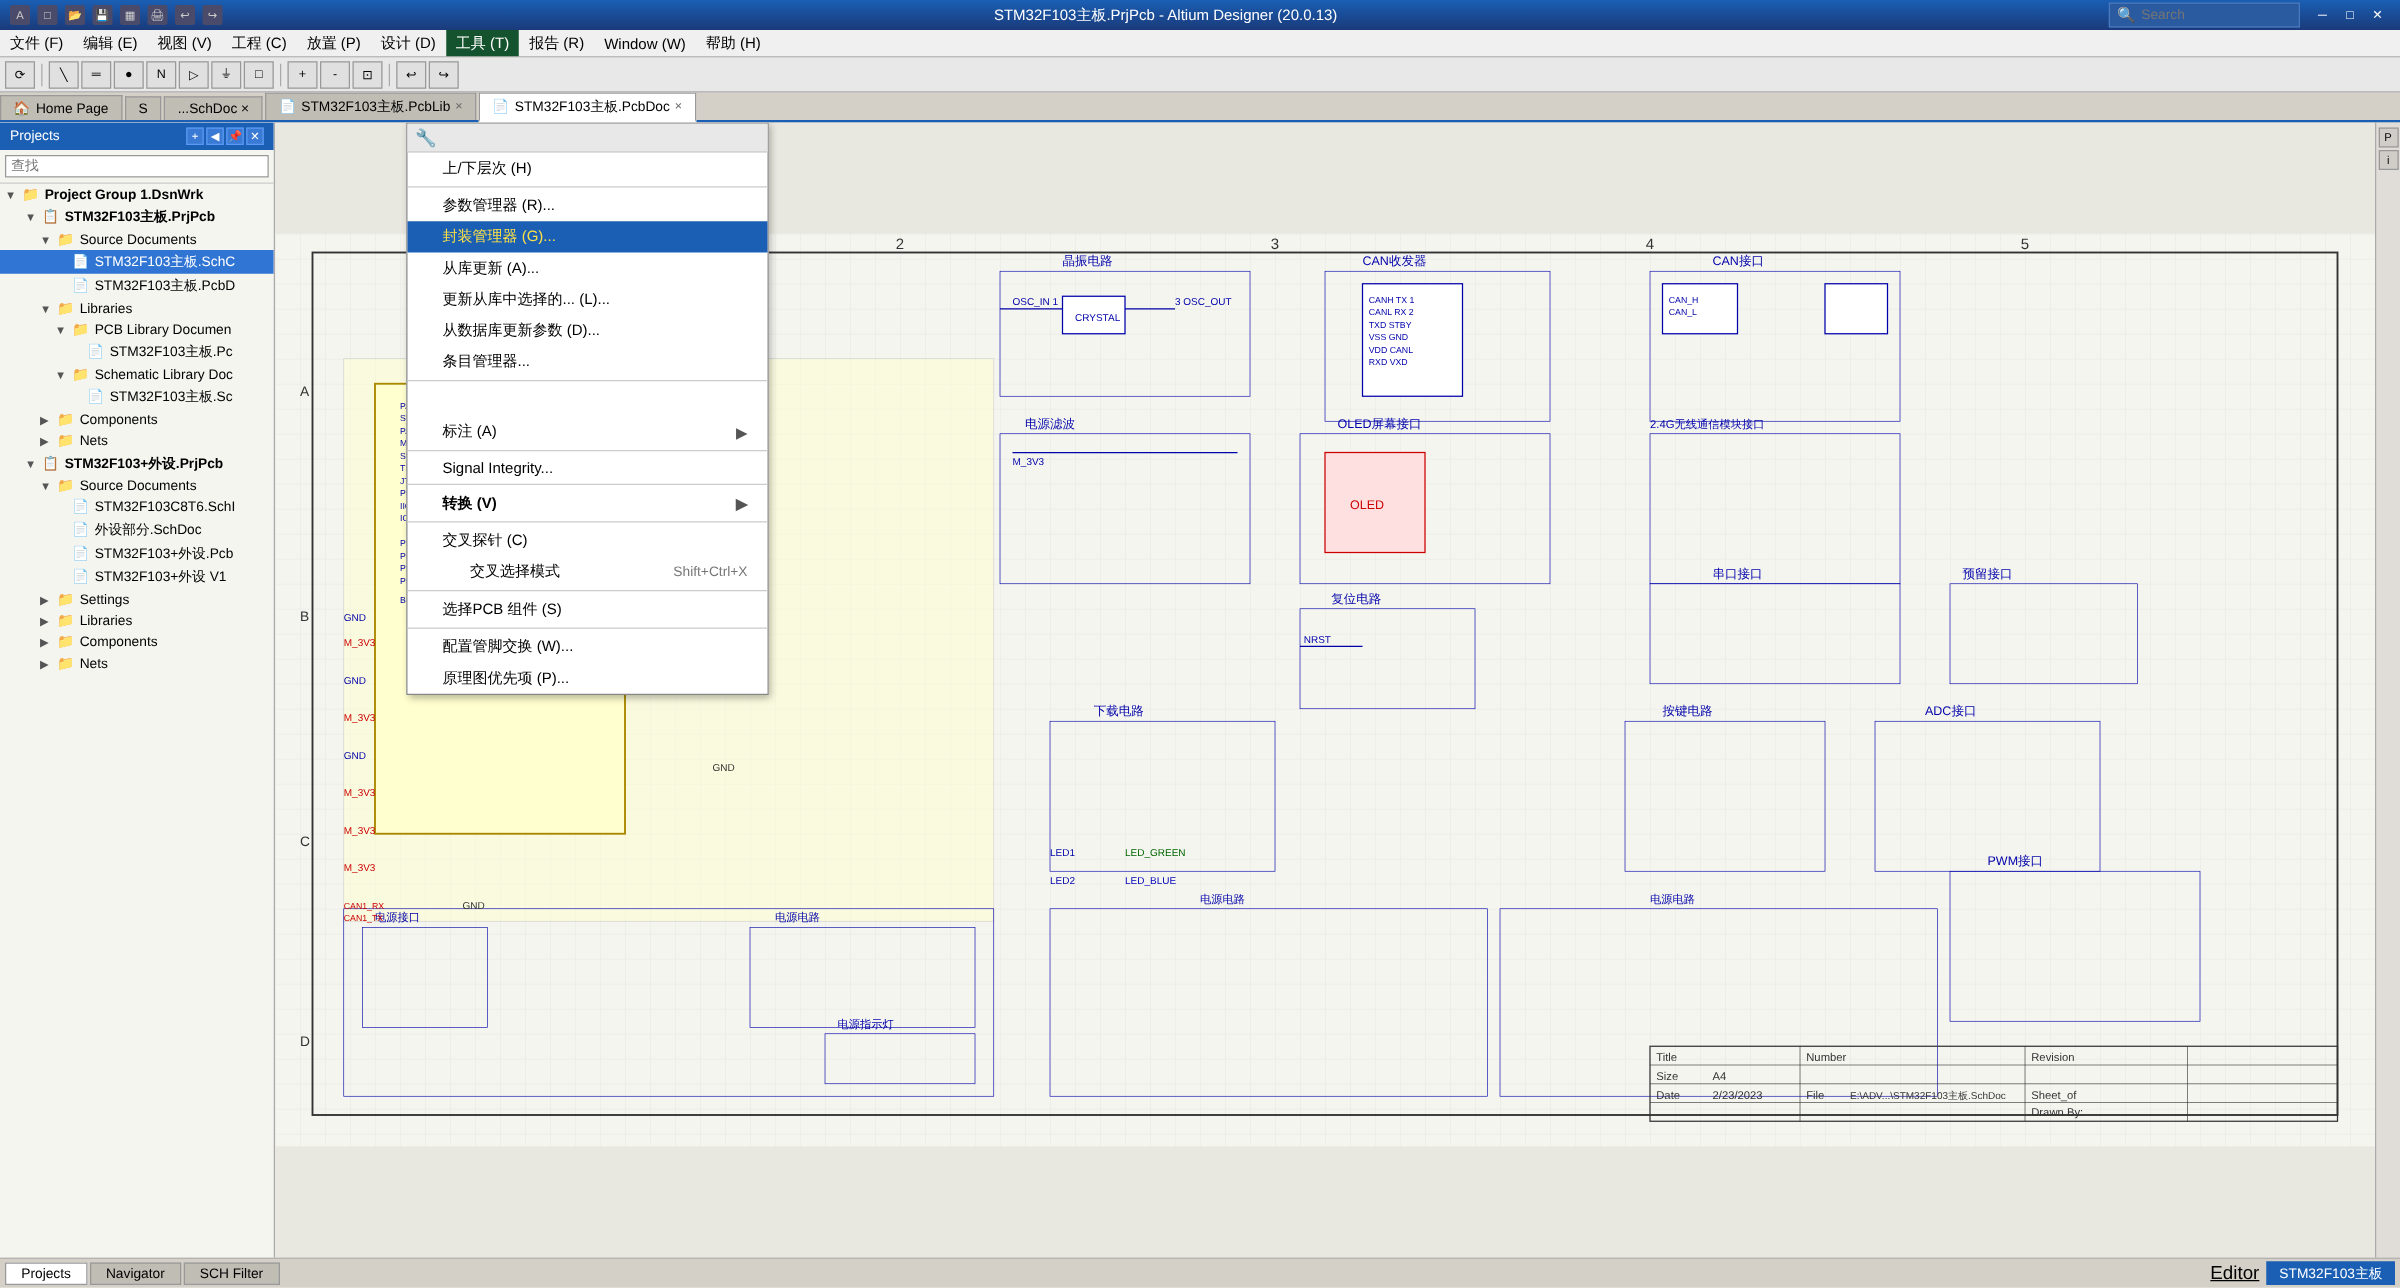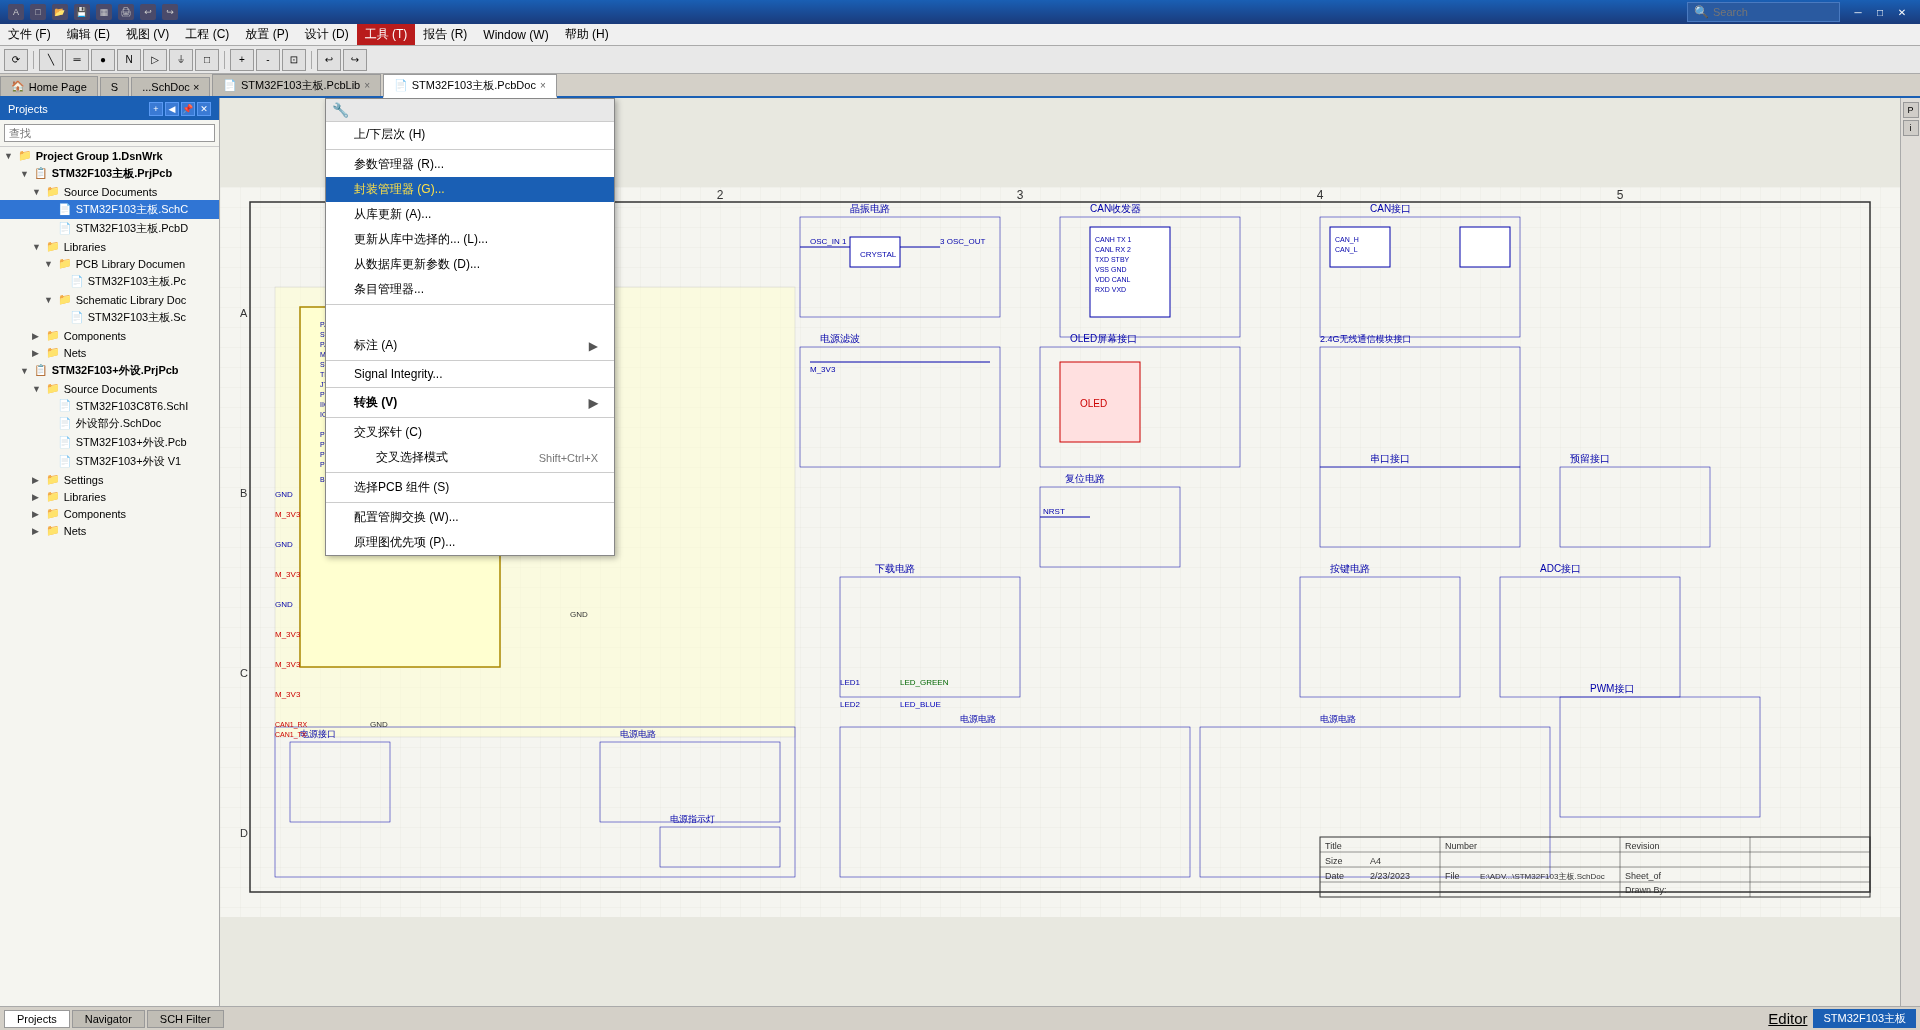--- a/index.html
+++ b/index.html
@@ -33,21 +33,21 @@
       border-bottom: 1px solid #aaa;
       font-size: 12px;
     }
     .menu-item {
       padding: 2px 8px;
       cursor: pointer;
       height: 100%;
       display: flex;
       align-items: center;
     }
-    .menu-item.active { background: #b91c1c; color: white; text-align: center; }
+    .menu-item.active { background: #14532d; color: white; text-align: center; }
     .tb-btn {
       width: 24px; height: 22px;
       background: #e0e0e0;
       border: 1px solid #999;
       cursor: pointer;
       display: flex; align-items: center; justify-content: center;
       font-size: 10px;
     }
     .tb-sep { width: 1px; height: 18px; background: #aaa; margin: 0 3px; }
 
@@ -237,20 +237,21 @@
   <div id="titlebar-left">
     <div class="title-icon">A</div>
     <div class="title-icon">□</div>
     <div class="title-icon">📂</div>
     <div class="title-icon">💾</div>
     <div class="title-icon">▦</div>
     <div class="title-icon">🖨</div>
     <div class="title-icon">↩</div>
     <div class="title-icon">↪</div>
   </div>
+  <div id="titlebar-title">STM32F103主板.PrjPcb - Altium Designer (20.0.13)</div>
   <div style="display:flex;align-items:center;gap:8px;">
     <div id="titlebar-search">
       <span>🔍</span>
       <input placeholder="Search" style="">
     </div>
     <div id="titlebar-controls">
       <div class="win-btn">─</div>
       <div class="win-btn">□</div>
       <div class="win-btn" id="close-btn">✕</div>
     </div>

